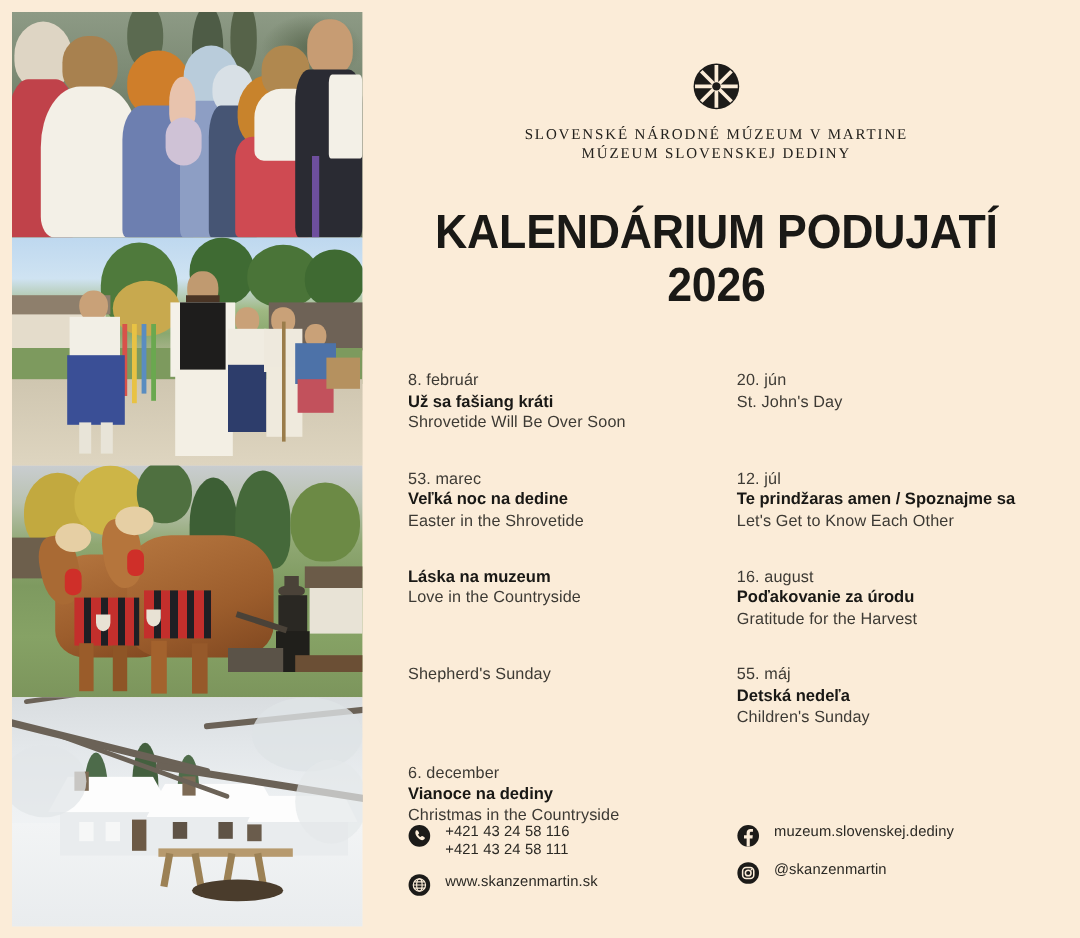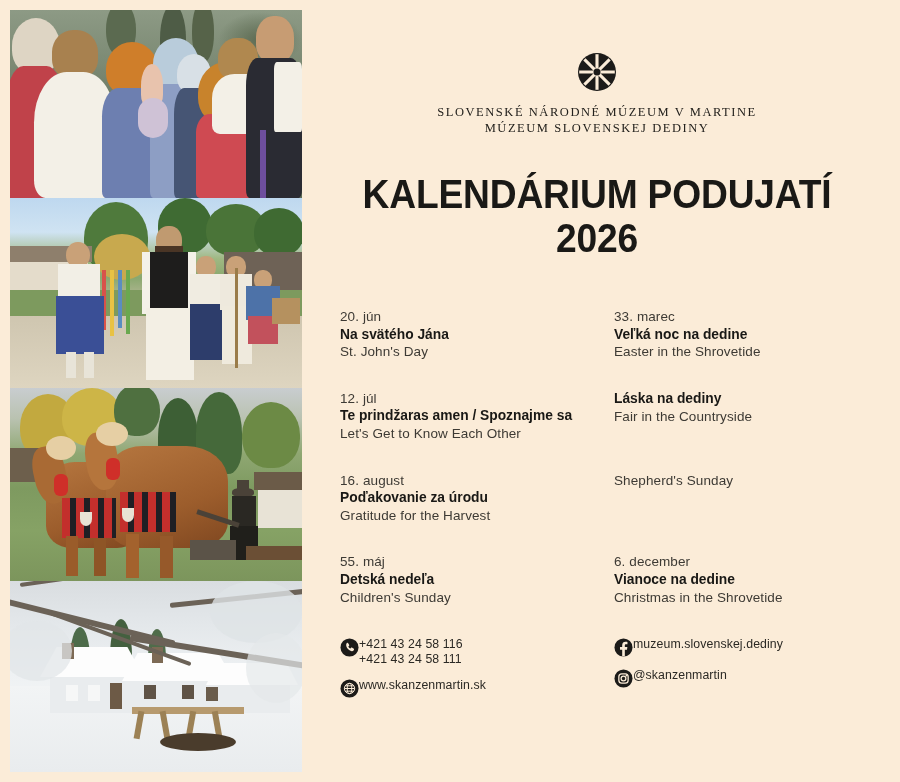--- a/index.html
+++ b/index.html
@@ -77,21 +77,21 @@
   .event{line-height:1.0;}
   .ev-date{font-size:13.5px;color:#3d3a34;margin-bottom:4px;letter-spacing:.1px;}
   .ev-sk{font-size:13.8px;font-weight:700;color:#191815;margin-bottom:4px;letter-spacing:0px;}
   .ev-en{font-size:13.5px;color:#3d3a34;letter-spacing:.1px;}
 
   .footer{
     display:grid;grid-template-columns:1fr 1fr;column-gap:34px;
     margin-top:auto;padding-bottom:84px;
   }
   .fcol{display:flex;flex-direction:column;gap:11px;}
-  .frow{display:flex;align-items:flex-start;gap:0;}
+  .frow{display:flex;align-items:flex-start;gap:12px;}
   .fico{width:19px;height:19px;flex:none;margin-top:1px;}
   .ftext{font-size:12.3px;line-height:15px;color:#2b2924;letter-spacing:.1px;}
 </style>
 </head>
 <body>
 
 <div class="poster">
 
   <div class="photo-strip">
 
@@ -270,55 +270,59 @@
         <circle cx="20" cy="20" r="3.5" fill="#1c1b19"></circle>
       </svg>
       <div class="brand-line">SLOVENSKÉ NÁRODNÉ MÚZEUM V MARTINE</div>
       <div class="brand-line">MÚZEUM SLOVENSKEJ DEDINY</div>
     </div>
 
     <h1 class="title">KALENDÁRIUM PODUJATÍ 2026</h1>
 
     <div class="events">
       <div class="event">
+        <div class="ev-date">8. február</div>
+        <div class="ev-sk">Už sa fašiang kráti</div>
+        <div class="ev-en">Shrovetide Will Be Over Soon</div>
+      </div>
+      <div class="event">
         <div class="ev-date">20. jún</div>
-        <div class="ev-sk">Na svätého Jána</div>
         <div class="ev-en">St. John's Day</div>
       </div>
       <div class="event">
-        <div class="ev-date">33. marec</div>
+        <div class="ev-date">53. marec</div>
         <div class="ev-sk">Veľká noc na dedine</div>
         <div class="ev-en">Easter in the Shrovetide</div>
       </div>
       <div class="event">
         <div class="ev-date">12. júl</div>
         <div class="ev-sk">Te prindžaras amen / Spoznajme sa</div>
         <div class="ev-en">Let's Get to Know Each Other</div>
       </div>
       <div class="event">
-        <div class="ev-sk">Láska na dediny</div>
-        <div class="ev-en">Fair in the Countryside</div>
+        <div class="ev-sk">Láska na muzeum</div>
+        <div class="ev-en">Love in the Countryside</div>
       </div>
       <div class="event">
         <div class="ev-date">16. august</div>
         <div class="ev-sk">Poďakovanie za úrodu</div>
         <div class="ev-en">Gratitude for the Harvest</div>
       </div>
       <div class="event">
         <div class="ev-en">Shepherd's Sunday</div>
       </div>
       <div class="event">
         <div class="ev-date">55. máj</div>
         <div class="ev-sk">Detská nedeľa</div>
         <div class="ev-en">Children's Sunday</div>
       </div>
       <div class="event">
         <div class="ev-date">6. december</div>
-        <div class="ev-sk">Vianoce na dedine</div>
-        <div class="ev-en">Christmas in the Shrovetide</div>
+        <div class="ev-sk">Vianoce na dediny</div>
+        <div class="ev-en">Christmas in the Countryside</div>
       </div>
     </div>
 
     <div class="footer">
       <div class="fcol">
         <div class="frow">
           <svg class="fico" viewBox="0 0 20 20">
             <circle cx="10" cy="10" r="9.5" fill="#1c1b19"></circle>
             <path d="M7.0 5.4c.6-.5 1.4-.3 1.8.3l.8 1.3c.3.5.2 1.1-.3 1.5l-.5.4c.3 1 1.2 1.9 2.2 2.2l.4-.5c.4-.5 1-.6 1.5-.3l1.3.8c.6.4.8 1.2.3 1.8-1.5 1.8-4 .7-5.8-1.1s-3-4.4-1.7-6.4z" fill="#fbecd8"></path>
           </svg>

